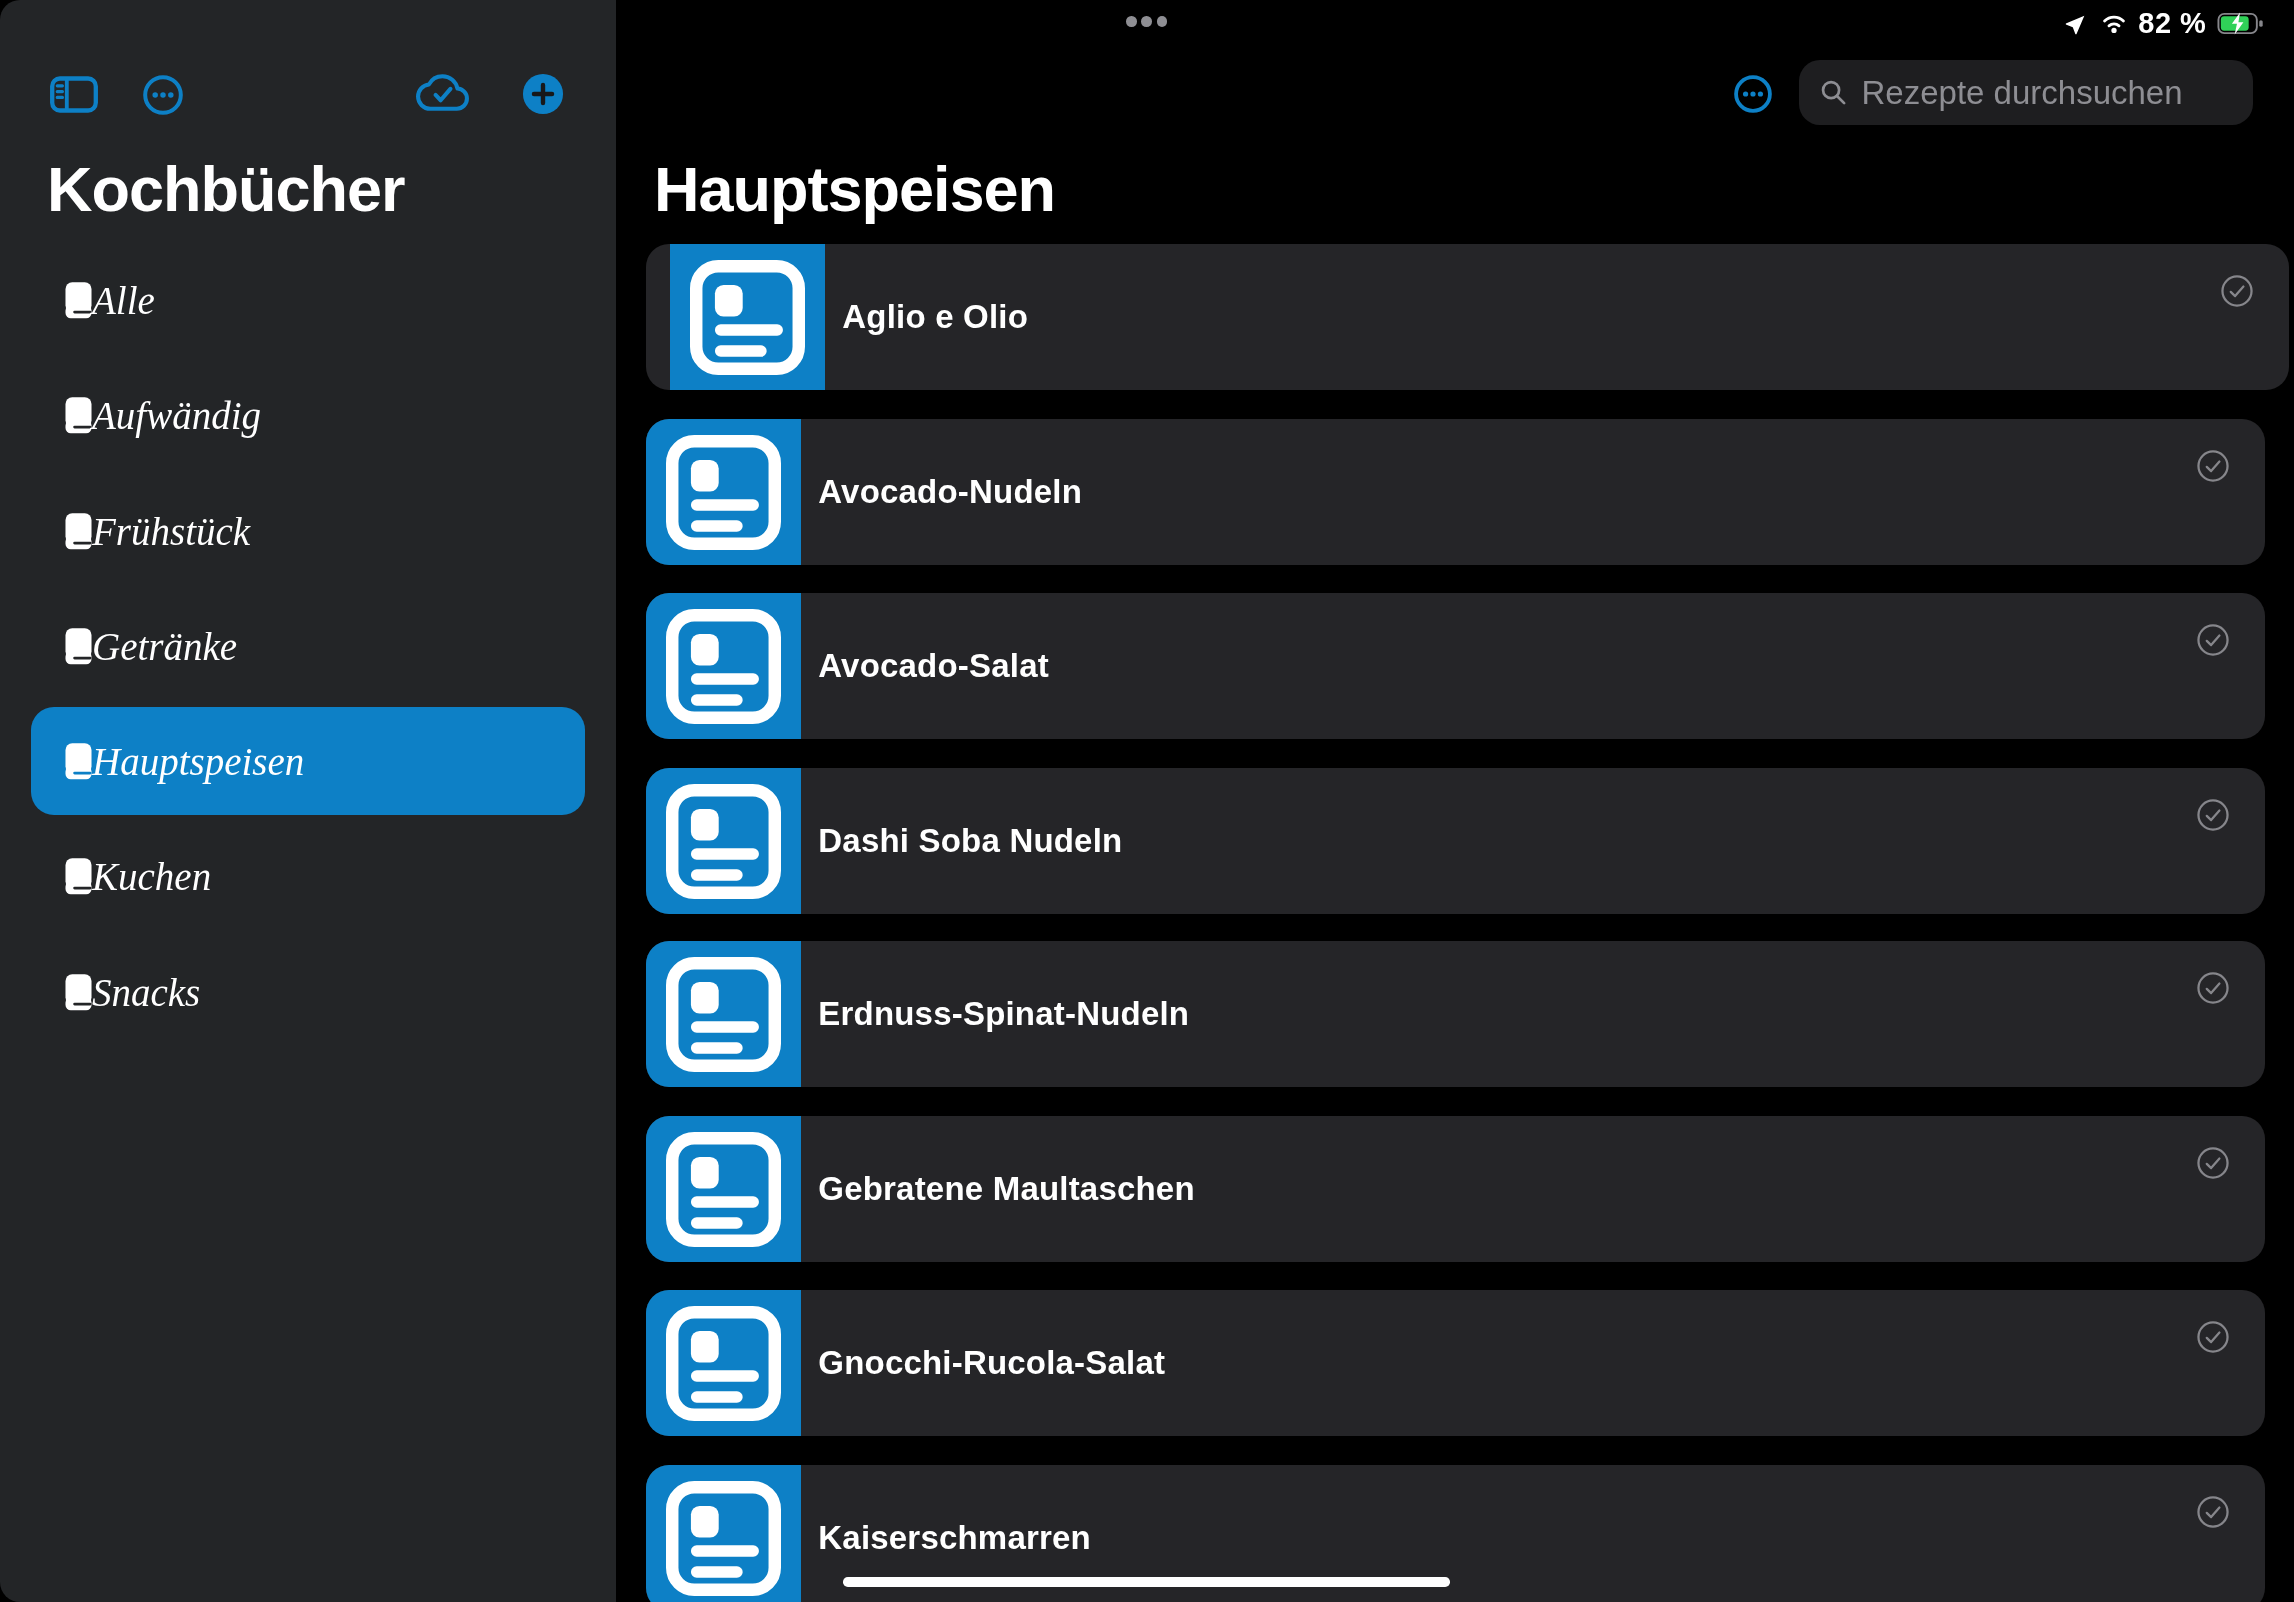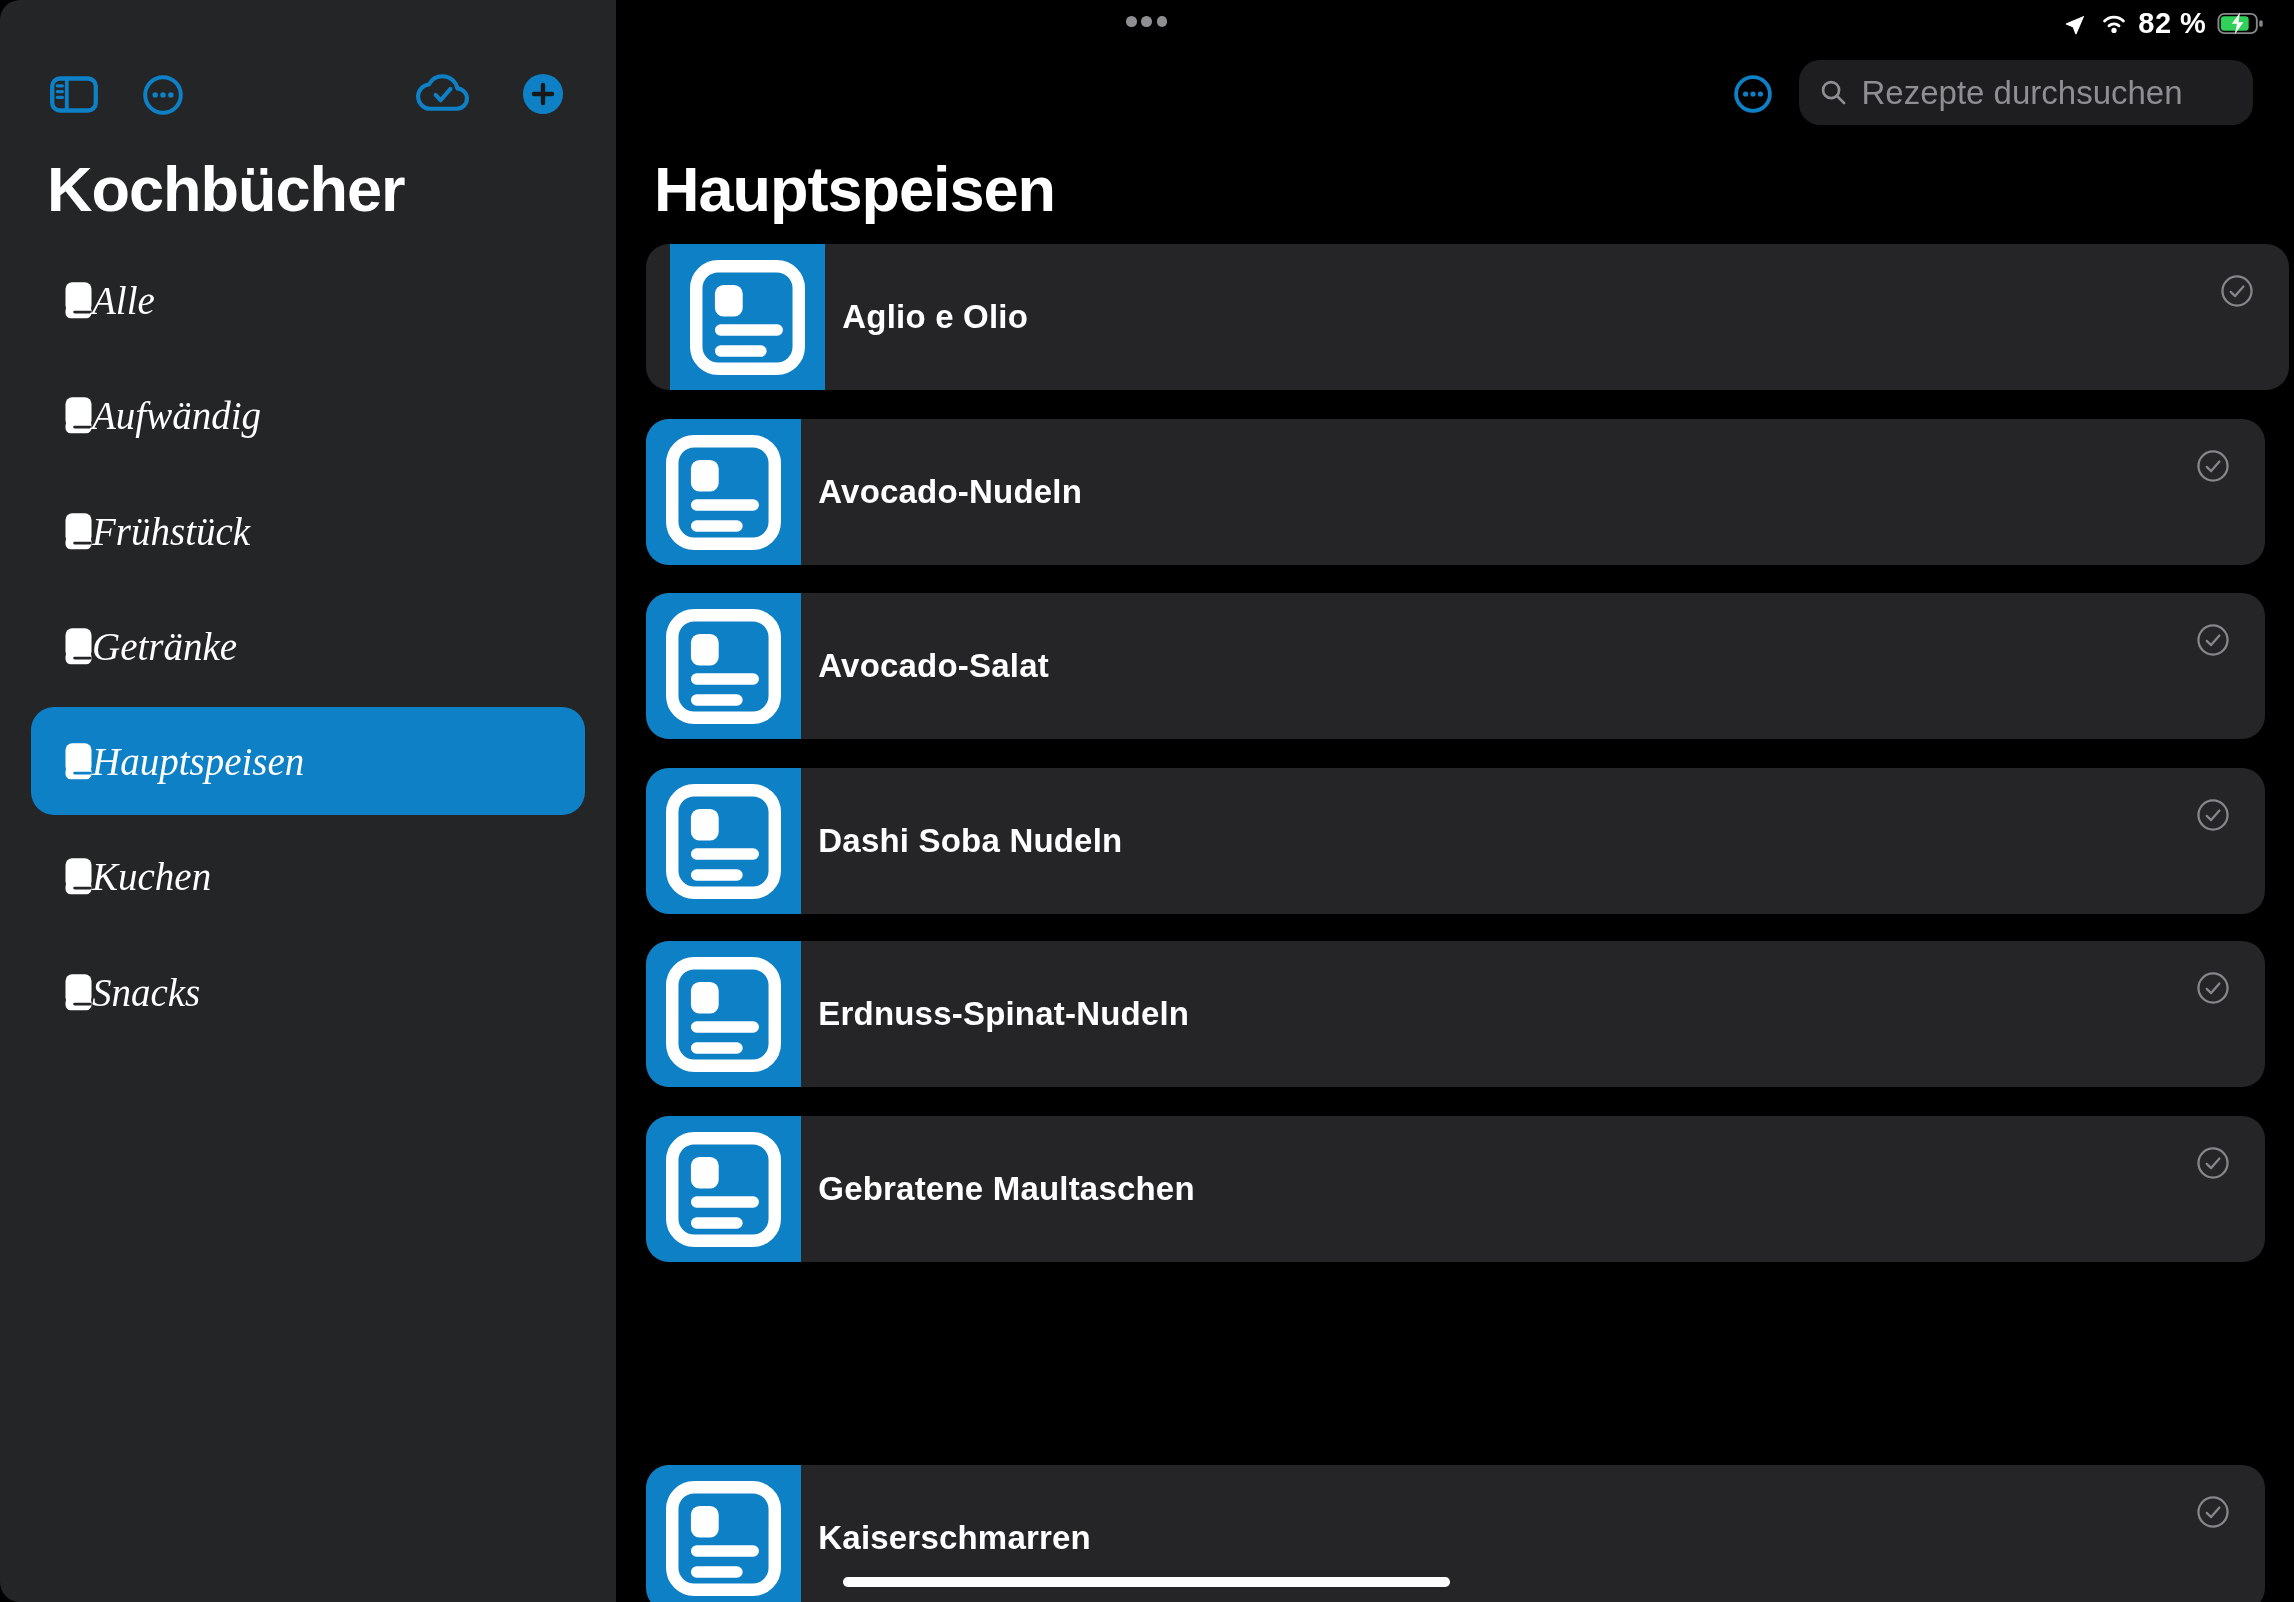--- a/index.html
+++ b/index.html
@@ -297,20 +297,35 @@
         <rect x="27" y="89" width="54" height="12" rx="6" fill="#fff"></rect>
       </svg>
     </div>
     <div class="row-label">Gebratene Maultaschen</div>
     <svg class="row-check" width="34" height="34" viewBox="0 0 36 36">
       <circle cx="18" cy="18" r="15.4" fill="none" stroke="var(--check)" stroke-width="2.4"></circle>
       <path d="M11.4 18.9 L16 23.4 L24.8 13.3" fill="none" stroke="var(--check)" stroke-width="2.4" stroke-linecap="round" stroke-linejoin="round"></path>
     </svg>
   </div>
 
+  <div class="row" style="top: 1290px;">
+    <div class="row-icon">
+      <svg width="117" height="115" viewBox="0 0 122 120">
+        <rect x="7.5" y="6.5" width="107" height="107" rx="23" fill="none" stroke="#fff" stroke-width="13"></rect>
+        <rect x="27" y="26" width="29" height="33" rx="9" fill="#fff"></rect>
+        <rect x="27" y="67" width="71" height="12" rx="6" fill="#fff"></rect>
+        <rect x="27" y="89" width="54" height="12" rx="6" fill="#fff"></rect>
+      </svg>
+    </div>
+    <div class="row-label">Gnocchi-Rucola-Salat</div>
+    <svg class="row-check" width="34" height="34" viewBox="0 0 36 36">
+      <circle cx="18" cy="18" r="15.4" fill="none" stroke="var(--check)" stroke-width="2.4"></circle>
+      <path d="M11.4 18.9 L16 23.4 L24.8 13.3" fill="none" stroke="var(--check)" stroke-width="2.4" stroke-linecap="round" stroke-linejoin="round"></path>
+    </svg>
+  </div>
 
   <div class="row" style="top: 1465px;">
     <div class="row-icon">
       <svg width="117" height="115" viewBox="0 0 122 120">
         <rect x="7.5" y="6.5" width="107" height="107" rx="23" fill="none" stroke="#fff" stroke-width="13"></rect>
         <rect x="27" y="26" width="29" height="33" rx="9" fill="#fff"></rect>
         <rect x="27" y="67" width="71" height="12" rx="6" fill="#fff"></rect>
         <rect x="27" y="89" width="54" height="12" rx="6" fill="#fff"></rect>
       </svg>
     </div>

